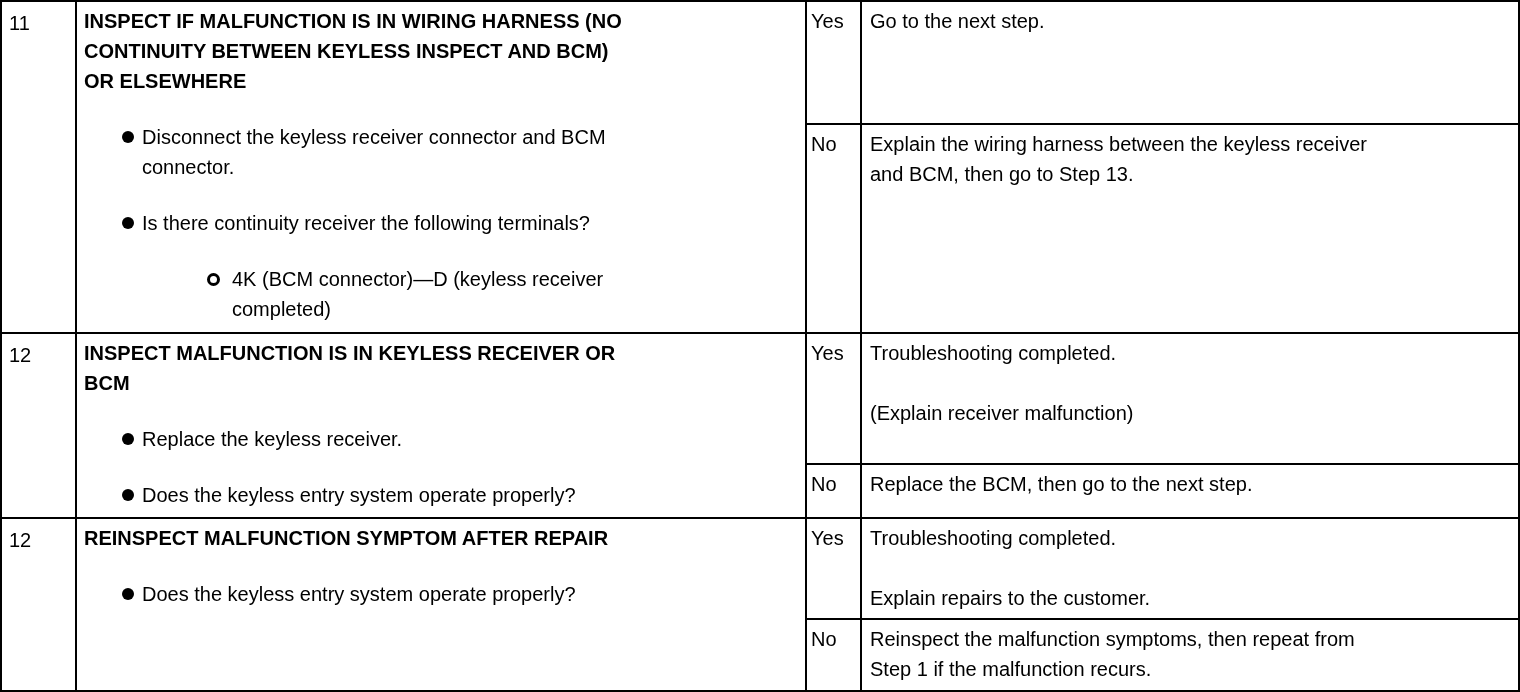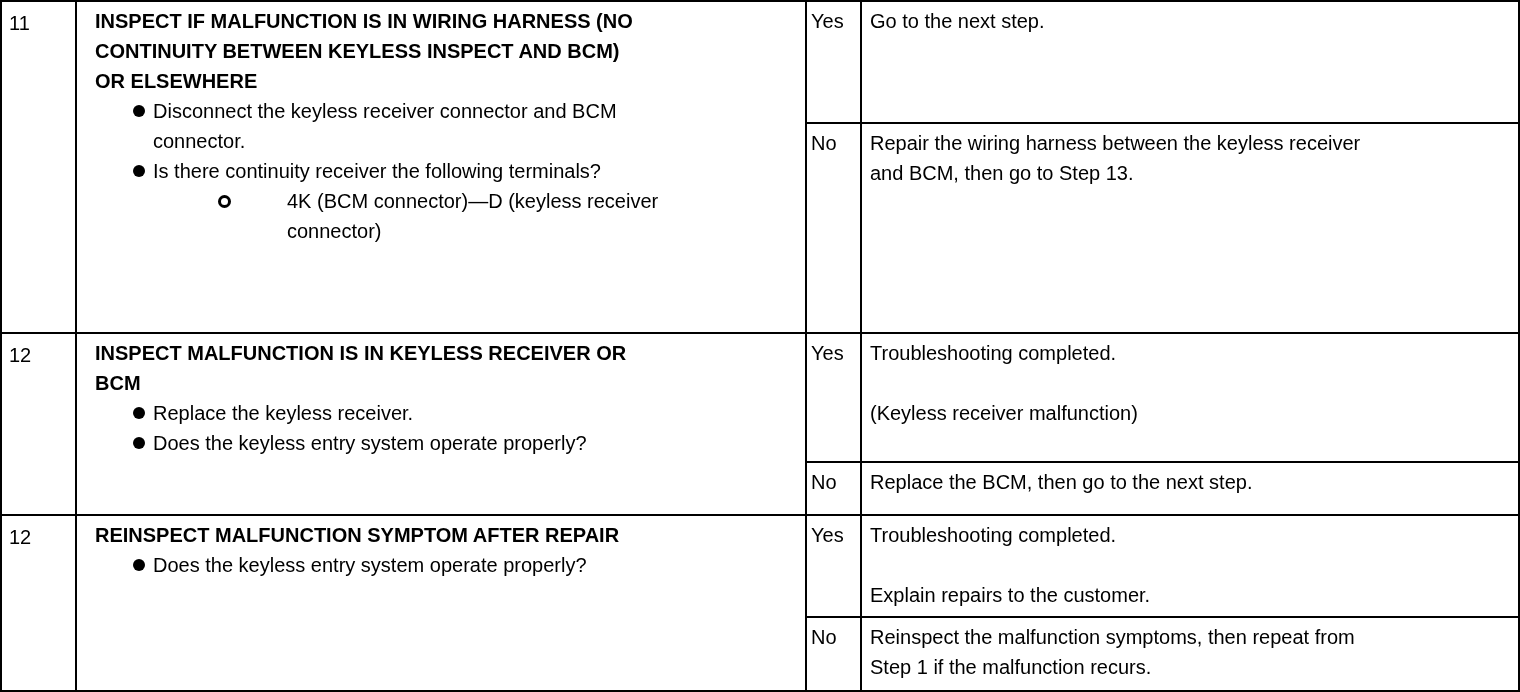--- a/index.html
+++ b/index.html
@@ -21,29 +21,29 @@
   }
   col.c1 { width:75px; }
   col.c2 { width:730px; }
   col.c3 { width:55px; }
   
   tr.r11a { height:120px; } tr.r11b { height:205px; }
   tr.r12a { height:127px; } tr.r12b { height:52px;  }
   tr.r13a { height:97px;  } tr.r13b { height:72px;  }
 
   .c-num    { padding:6px 4px 0 7px; }
-  .c-action { padding:4px 8px 6px 18px; }
+  .c-action { padding:4px 8px 6px 7px; }
   .c-ans    { padding:4px 2px 0 4px; }
   .c-res    { padding:4px 10px 4px 8px;margin-left:28px; }
 
   .title { font-weight:bold; }
 
-  .bullet { display:flex; }
+  .bullet { display:flex; margin-top:26px; }
   .bullet.l1 { padding-left:38px; }
-  .bullet.l2 { padding-left:123px;gap:44px; }
+  .bullet.l2 { padding-left:123px; }
   .mark {
     flex:0 0 auto;
     width:12px; height:12px;
     margin-top:9px; margin-right:8px;
     border-radius:50%;
   }
   .mark.dot  { background:#000; }
   .mark.circ { border:3px solid #000; background:#fff; width:13px; height:13px; }
   .bullet.l2 .mark { margin-right:12px; }
   .btxt { flex:1 1 auto; }
@@ -80,36 +80,36 @@
       <div class="bullet l1">
         <span class="mark dot"></span>
         <div class="btxt">
           <div>Is there continuity receiver the following terminals?</div>
         </div>
       </div>
       <div class="bullet l2">
         <span class="mark circ"></span>
         <div class="btxt">
           <div>4K (BCM connector)—D (keyless receiver</div>
-          <div>connector)</div>
+          <div>completed)</div>
         </div>
       </div>
     </td>
     <td class="c-ans">Yes</td>
     <td class="c-res">
       <div class="para">
         <div>Go to the next step.</div>
       </div>
     </td>
   </tr>
   <tr class="r11b">
     <td class="c-ans">No</td>
     <td class="c-res">
       <div class="para">
-        <div>Repair the wiring harness between the keyless receiver</div>
+        <div>Explain the wiring harness between the keyless receiver</div>
         <div>and BCM, then go to Step 13.</div>
       </div>
     </td>
   </tr>
 
   <tr class="r12a">
     <td class="c-num" rowspan="2">12</td>
     <td class="c-action" rowspan="2">
       <div class="title">
         <div>INSPECT MALFUNCTION IS IN KEYLESS RECEIVER OR</div>
@@ -127,21 +127,21 @@
           <div>Does the keyless entry system operate properly?</div>
         </div>
       </div>
     </td>
     <td class="c-ans">Yes</td>
     <td class="c-res">
       <div class="para">
         <div>Troubleshooting completed.</div>
       </div>
       <div class="para">
-        <div>(Keyless receiver malfunction)</div>
+        <div>(Explain receiver malfunction)</div>
       </div>
     </td>
   </tr>
   <tr class="r12b">
     <td class="c-ans">No</td>
     <td class="c-res">
       <div class="para">
         <div>Replace the BCM, then go to the next step.</div>
       </div>
     </td>

